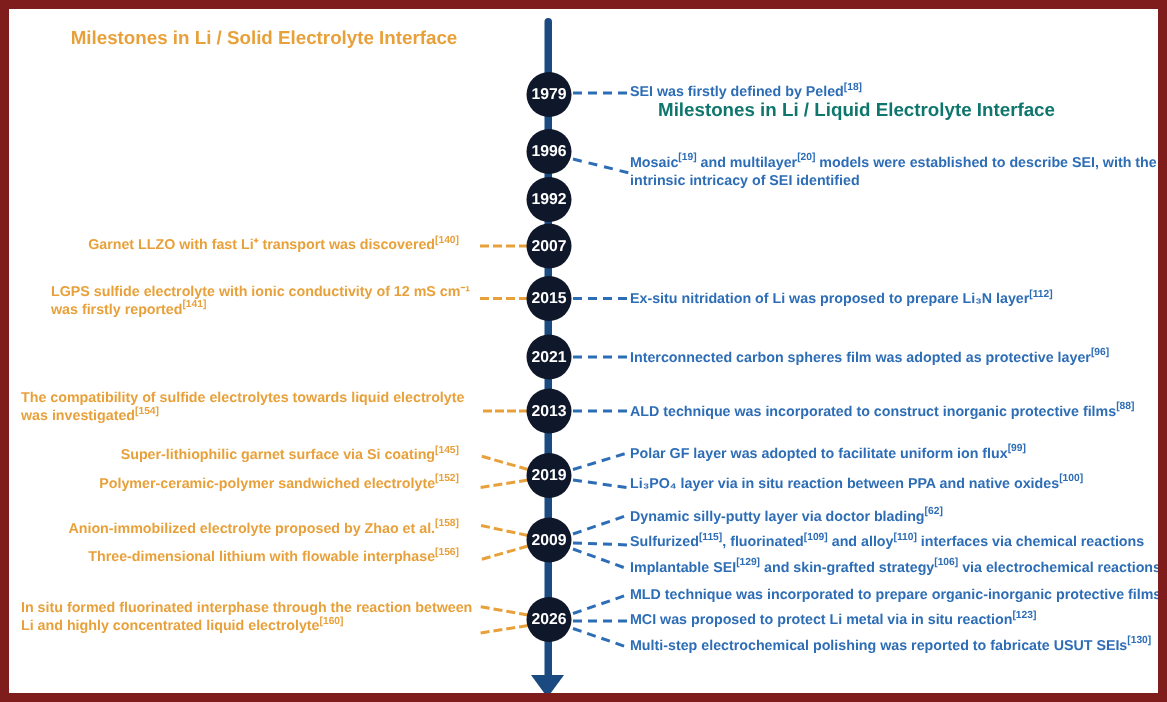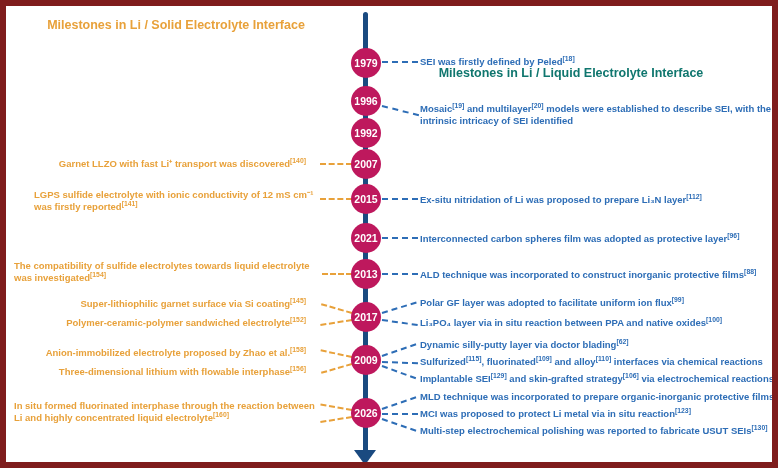--- a/index.html
+++ b/index.html
@@ -38,21 +38,21 @@
     width: 0; height: 0;
     border-left: 11px solid transparent;
     border-right: 11px solid transparent;
     border-top: 15px solid #1A4A80;
   }
   .yearnode {
     position: absolute;
     left: 345px;
     width: 30px; height: 30px;
     border-radius: 50%;
-    background: #be185d;
+    background: #0f172a;
     color: #fff;
     font-weight: bold;
     font-size: 10.5px;
     display: flex;
     align-items: center;
     justify-content: center;
     z-index: 2;
   }
   .ms {
     position: absolute;
@@ -85,21 +85,21 @@
   <div class="axis"></div>
   <div class="arrowhead"></div>
 
   <div class="yearnode" style="top:42px">1979</div>
   <div class="yearnode" style="top:80px">1996</div>
   <div class="yearnode" style="top:112px">1992</div>
   <div class="yearnode" style="top:143px">2007</div>
   <div class="yearnode" style="top:178px">2015</div>
   <div class="yearnode" style="top:217px">2021</div>
   <div class="yearnode" style="top:253px">2013</div>
-  <div class="yearnode" style="top:296px">2017</div>
+  <div class="yearnode" style="top:296px">2019</div>
   <div class="yearnode" style="top:339px">2009</div>
   <div class="yearnode" style="top:392px">2026</div>
 
   <div class="ms solid nw ralign" style="top:152px; right:466px;">Garnet LLZO with fast Li⁺ transport was discovered<sup>[140]</sup></div>
   <div class="ms solid" style="top:183px; left:28px; width:286px;">LGPS sulfide electrolyte with ionic conductivity of 12 mS cm⁻¹ was firstly reported<sup>[141]</sup></div>
   <div class="ms solid" style="top:254px; left:8px;  width:302px;">The compatibility of sulfide electrolytes towards liquid electrolyte was investigated<sup>[154]</sup></div>
   <div class="ms solid nw ralign" style="top:292px; right:466px;">Super-lithiophilic garnet surface via Si coating<sup>[145]</sup></div>
   <div class="ms solid nw ralign" style="top:311px; right:466px;">Polymer-ceramic-polymer sandwiched electrolyte<sup>[152]</sup></div>
   <div class="ms solid nw ralign" style="top:341px; right:466px;">Anion-immobilized electrolyte proposed by Zhao et al.<sup>[158]</sup></div>
   <div class="ms solid nw ralign" style="top:360px; right:466px;">Three-dimensional lithium with flowable interphase<sup>[156]</sup></div>

